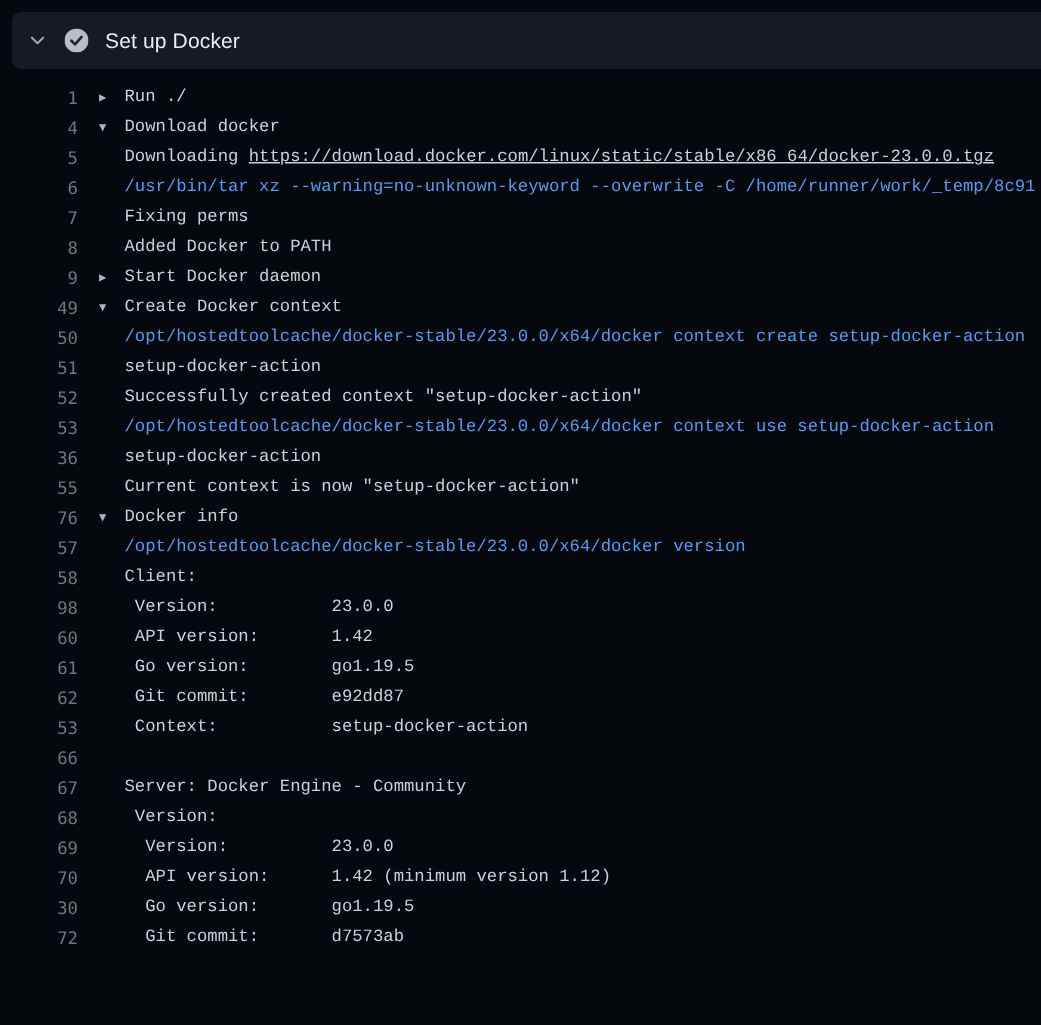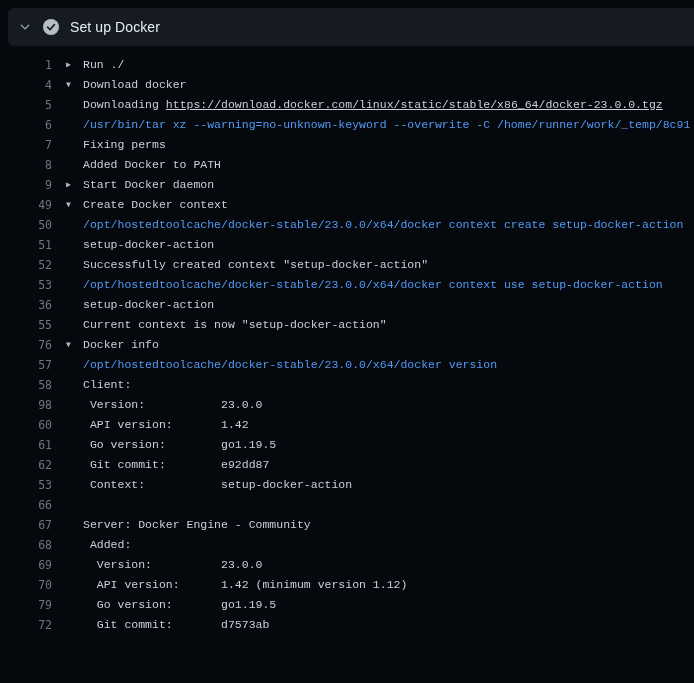--- a/index.html
+++ b/index.html
@@ -120,20 +120,20 @@
       <div class="row"><span class="num">76</span><span class="body"><span class="arrow">▼</span><span class="line-text"><span class="seg-plain">Docker info</span></span></span></div>
       <div class="row"><span class="num">57</span><span class="body"><span class="arrow"></span><span class="line-text"><span class="seg-command">/opt/hostedtoolcache/docker-stable/23.0.0/x64/docker version</span></span></span></div>
       <div class="row"><span class="num">58</span><span class="body"><span class="arrow"></span><span class="line-text"><span class="seg-plain">Client:</span></span></span></div>
       <div class="row"><span class="num">98</span><span class="body"><span class="arrow"></span><span class="line-text"><span class="seg-plain"> Version:           23.0.0</span></span></span></div>
       <div class="row"><span class="num">60</span><span class="body"><span class="arrow"></span><span class="line-text"><span class="seg-plain"> API version:       1.42</span></span></span></div>
       <div class="row"><span class="num">61</span><span class="body"><span class="arrow"></span><span class="line-text"><span class="seg-plain"> Go version:        go1.19.5</span></span></span></div>
       <div class="row"><span class="num">62</span><span class="body"><span class="arrow"></span><span class="line-text"><span class="seg-plain"> Git commit:        e92dd87</span></span></span></div>
       <div class="row"><span class="num">53</span><span class="body"><span class="arrow"></span><span class="line-text"><span class="seg-plain"> Context:           setup-docker-action</span></span></span></div>
       <div class="row"><span class="num">66</span><span class="body"><span class="arrow"></span><span class="line-text"><span class="seg-plain"></span></span></span></div>
       <div class="row"><span class="num">67</span><span class="body"><span class="arrow"></span><span class="line-text"><span class="seg-plain">Server: Docker Engine - Community</span></span></span></div>
-      <div class="row"><span class="num">68</span><span class="body"><span class="arrow"></span><span class="line-text"><span class="seg-plain"> Added:</span></span></span></div>
+      <div class="row"><span class="num">68</span><span class="body"><span class="arrow"></span><span class="line-text"><span class="seg-plain"> Version:</span></span></span></div>
       <div class="row"><span class="num">69</span><span class="body"><span class="arrow"></span><span class="line-text"><span class="seg-plain">  Version:          23.0.0</span></span></span></div>
       <div class="row"><span class="num">70</span><span class="body"><span class="arrow"></span><span class="line-text"><span class="seg-plain">  API version:      1.42 (minimum version 1.12)</span></span></span></div>
-      <div class="row"><span class="num">79</span><span class="body"><span class="arrow"></span><span class="line-text"><span class="seg-plain">  Go version:       go1.19.5</span></span></span></div>
+      <div class="row"><span class="num">30</span><span class="body"><span class="arrow"></span><span class="line-text"><span class="seg-plain">  Go version:       go1.19.5</span></span></span></div>
       <div class="row"><span class="num">72</span><span class="body"><span class="arrow"></span><span class="line-text"><span class="seg-plain">  Git commit:       d7573ab</span></span></span></div>
     </div>
 
 </div>
 
 </body></html>

